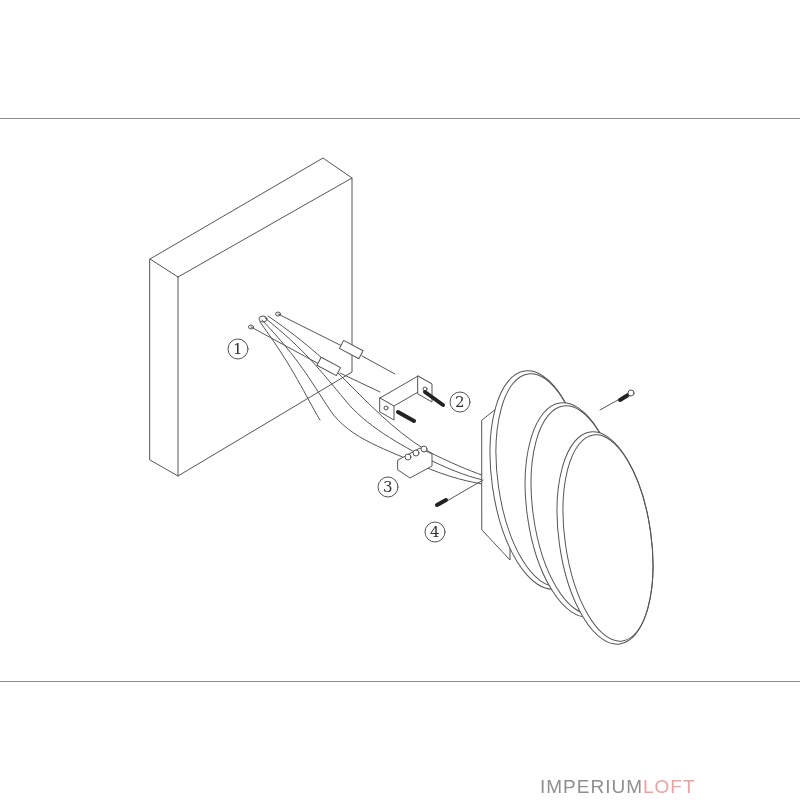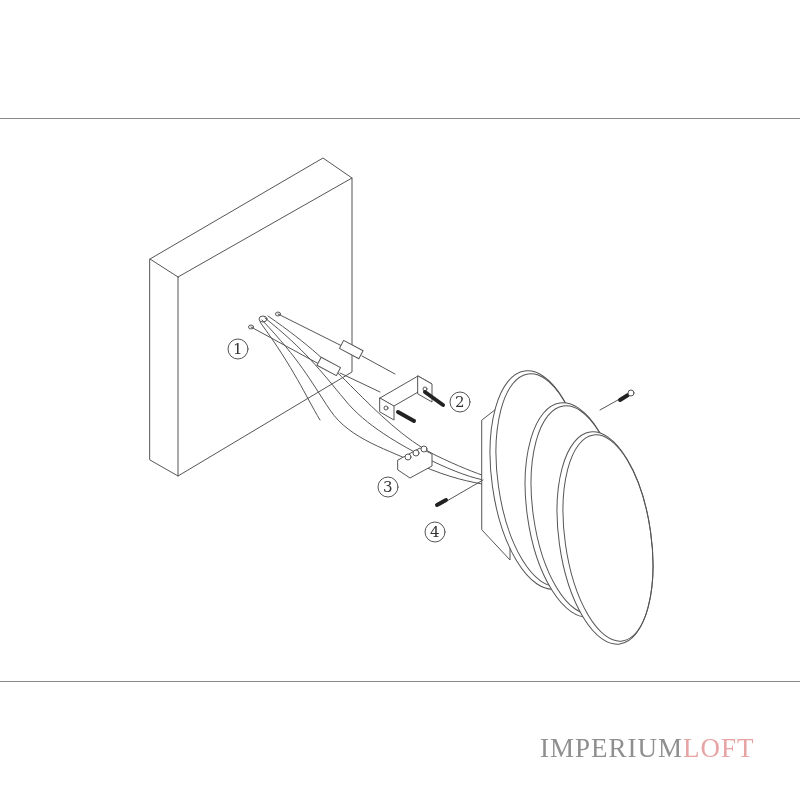--- a/index.html
+++ b/index.html
@@ -2,21 +2,21 @@
 <html><head>
 <meta charset="utf-8">
 <style>
   html, body { margin: 0; padding: 0; background: #ffffff; }
   body { width: 800px; height: 800px; position: relative; overflow: hidden; font-family: "Liberation Sans", sans-serif; }
   .rule { position: absolute; left: 0; width: 800px; height: 1px; background: #8a8a8a; }
   .rule.top { top: 118px; }
   .rule.bottom { top: 681px; }
   svg.diagram { position: absolute; left: 0; top: 0; }
   .callout-text { font-family: "DejaVu Serif", serif; font-size: 15px; fill: #333; }
-  .brand { position: absolute; left: 540px; top: 733px; font-family: Liberation Serif, serif; font-size: 27px; letter-spacing: 1px; font-weight: 300; }
+  .brand { position: absolute; left: 540px; top: 776px; font-family: Liberation Sans, sans-serif; font-size: 19px; letter-spacing: 1px; font-weight: 300; }
   .brand .a { color: #8f8f8f; }
   .brand .b { color: #e8a4a4; }
 </style>
 </head>
 <body>
 
 <div class="rule top"></div>
 <div class="rule bottom"></div>
 
 <svg class="diagram" width="800" height="800" viewBox="0 0 800 800" fill="none" stroke="#555" stroke-width="1" stroke-linejoin="round" stroke-linecap="round">

